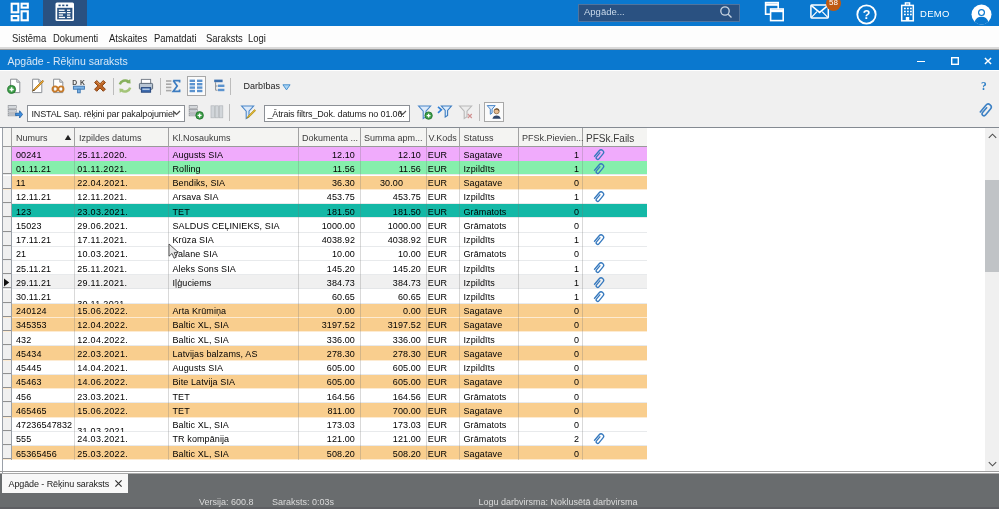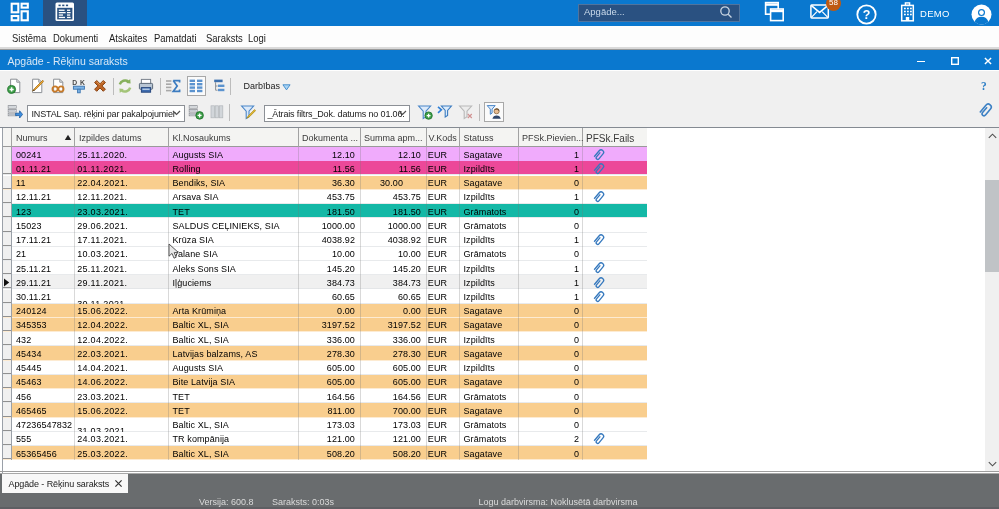--- a/index.html
+++ b/index.html
@@ -285,21 +285,21 @@
       <div class="t" style="left:359.2px;top:2.5px;width:59px;text-align:right;font-size:9px;color:#000;letter-spacing:0.1px;">12.10</div>
       <div class="t" style="left:425.0px;top:2.5px;font-size:9px;color:#000;letter-spacing:0.1px;">EUR</div>
       <div class="t" style="left:460.7px;top:2.5px;font-size:9px;color:#000;letter-spacing:0.1px;">Sagatave</div>
       <div class="t" style="left:517.2px;top:2.5px;width:59px;text-align:right;font-size:9px;color:#000;letter-spacing:0.1px;">1</div>
       <svg width="12" height="14" viewBox="0 0 12 14" style="position:absolute;left:590.5px;top:0.4px">
         <g transform="rotate(40 6 7)">
           <path d="M3.4 11.4 V3.6 a2.5 2.5 0 0 1 5 0 V10 a1.55 1.55 0 0 1 -3.1 0 V4.2" fill="none" stroke="#3679be" stroke-width="1.35"></path>
         </g>
       </svg>
     </div>
-<div class="ab" style="left:2.8px;top:161.43px;width:644.2px;height:14px;background:#ec4899;border-bottom:1px solid #e8eaec;box-sizing:border-box;">
+<div class="ab" style="left:2.8px;top:161.43px;width:644.2px;height:14px;background:#86efac;border-bottom:1px solid #e8eaec;box-sizing:border-box;">
       <div class="ab" style="left:0;top:0;width:8.2px;height:100%;background:#f0f0f0;border-bottom:1px solid #909090;box-sizing:border-box;margin-bottom:-1px;"></div>
       <div class="t" style="left:13.2px;top:2.5px;font-size:9px;color:#000;letter-spacing:0.1px;">01.11.21</div>
       <div class="t" style="left:74.4px;top:2.5px;font-size:9px;color:#000;letter-spacing:0.3px;">01.11.2021.</div>
       <div class="t" style="left:169.7px;top:2.5px;font-size:9px;color:#000;letter-spacing:0.1px;">Rolling</div>
       <div class="t" style="left:297.2px;top:2.5px;width:55px;text-align:right;font-size:9px;color:#000;letter-spacing:0.1px;">11.56</div>
       <div class="t" style="left:359.2px;top:2.5px;width:59px;text-align:right;font-size:9px;color:#000;letter-spacing:0.1px;">11.56</div>
       <div class="t" style="left:425.0px;top:2.5px;font-size:9px;color:#000;letter-spacing:0.1px;">EUR</div>
       <div class="t" style="left:460.7px;top:2.5px;font-size:9px;color:#000;letter-spacing:0.1px;">Izpildīts</div>
       <div class="t" style="left:517.2px;top:2.5px;width:59px;text-align:right;font-size:9px;color:#000;letter-spacing:0.1px;">1</div>
       <svg width="12" height="14" viewBox="0 0 12 14" style="position:absolute;left:590.5px;top:0.4px">

